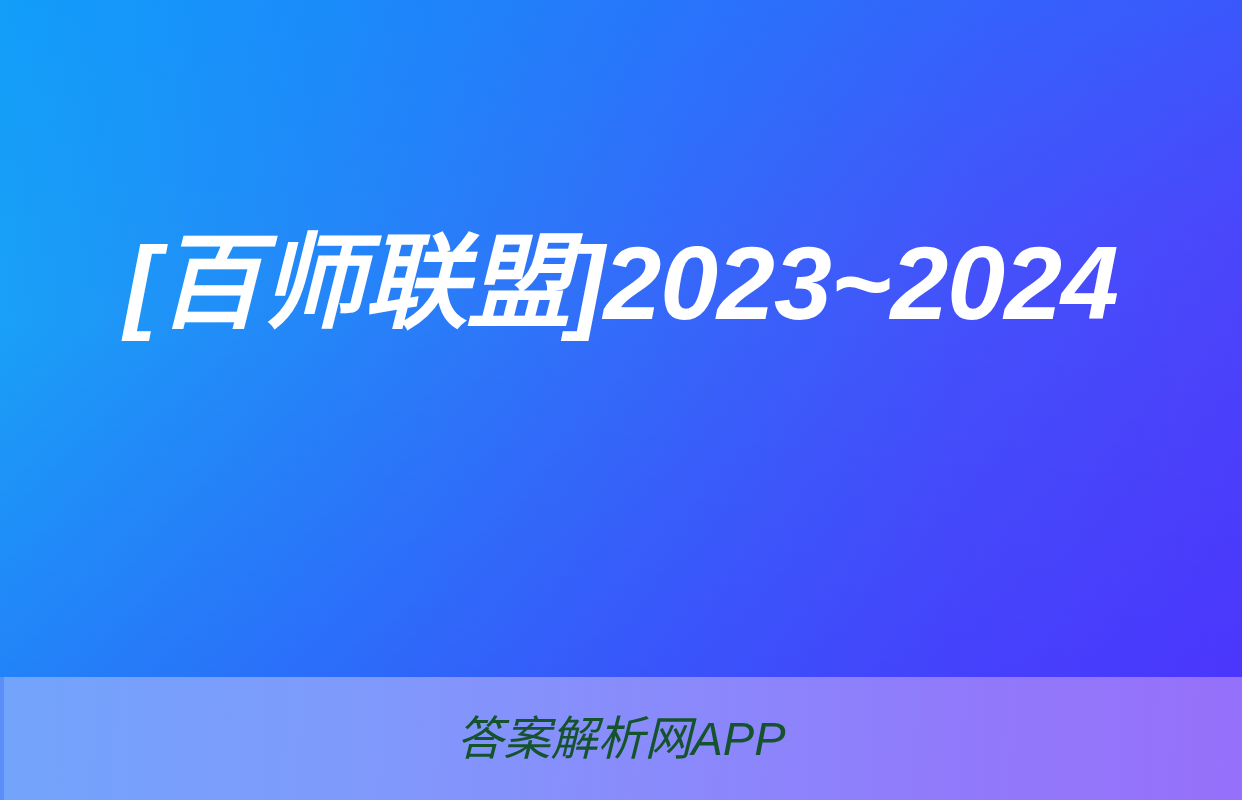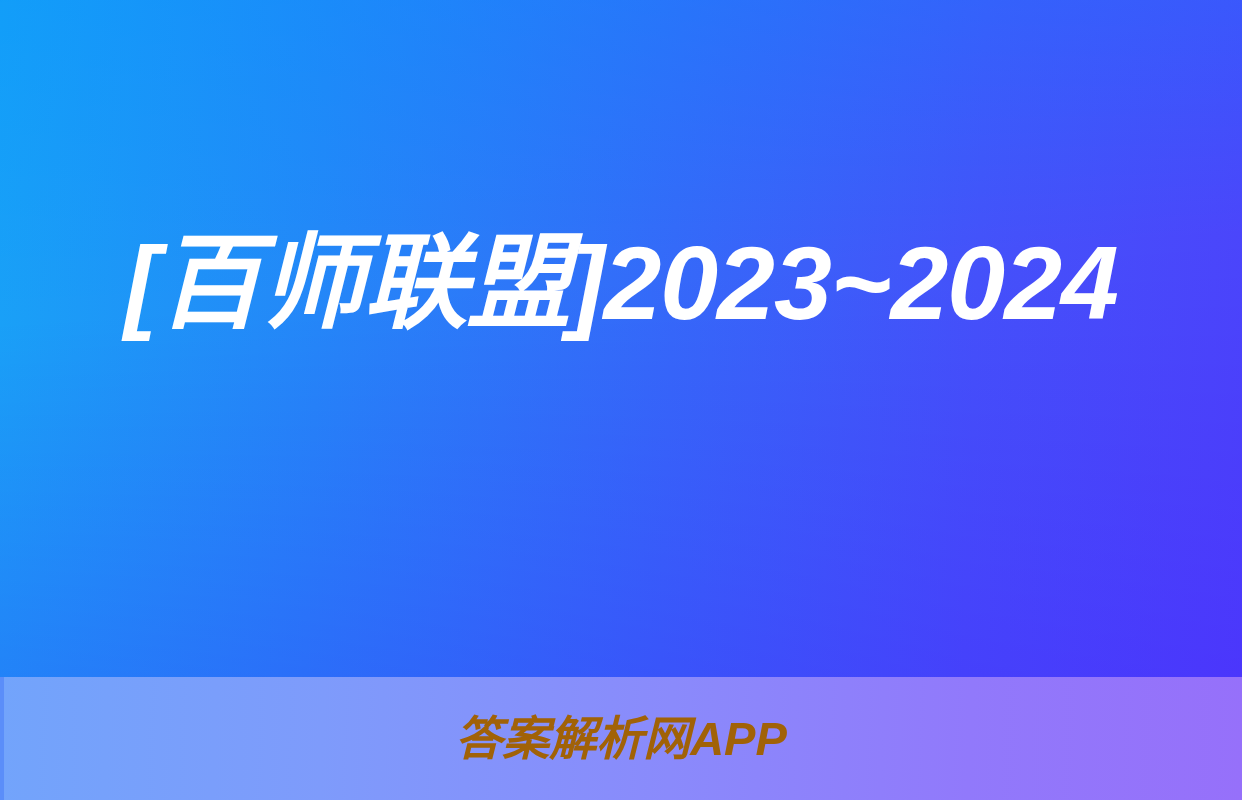--- a/index.html
+++ b/index.html
@@ -100,24 +100,24 @@
     left: 0;
     top: 677px;
     width: 1242px;
     height: 123px;
     display: flex;
     align-items: center;
     justify-content: center;
   }
 
   .footer-text {
-    color: #a16207;
+    color: #14532d;
     font-size: 47px;
     line-height: 56px;
-    font-weight: 700;
+    font-weight: 400;
     font-style: italic;
     letter-spacing: 0px;
     white-space: nowrap;
   }
 </style>
 </head>
 <body>
 
 <div class="card">
 

